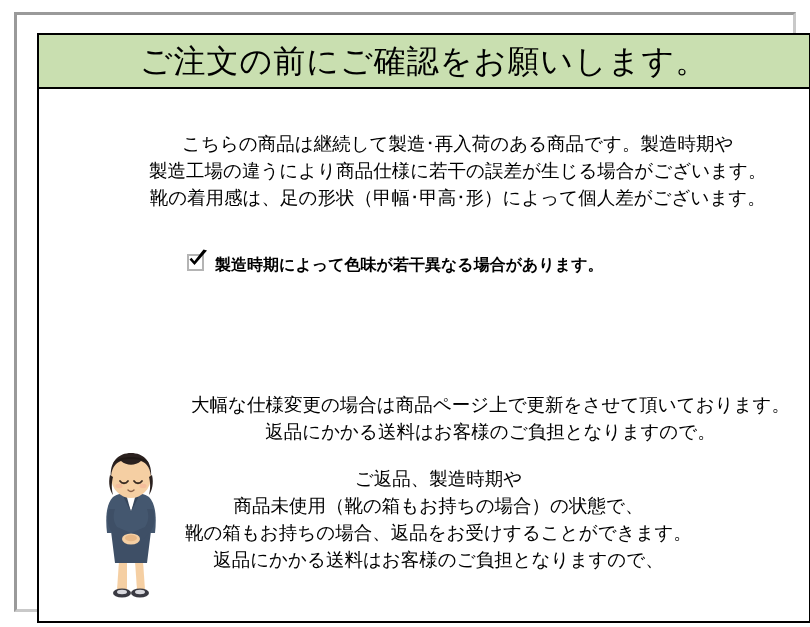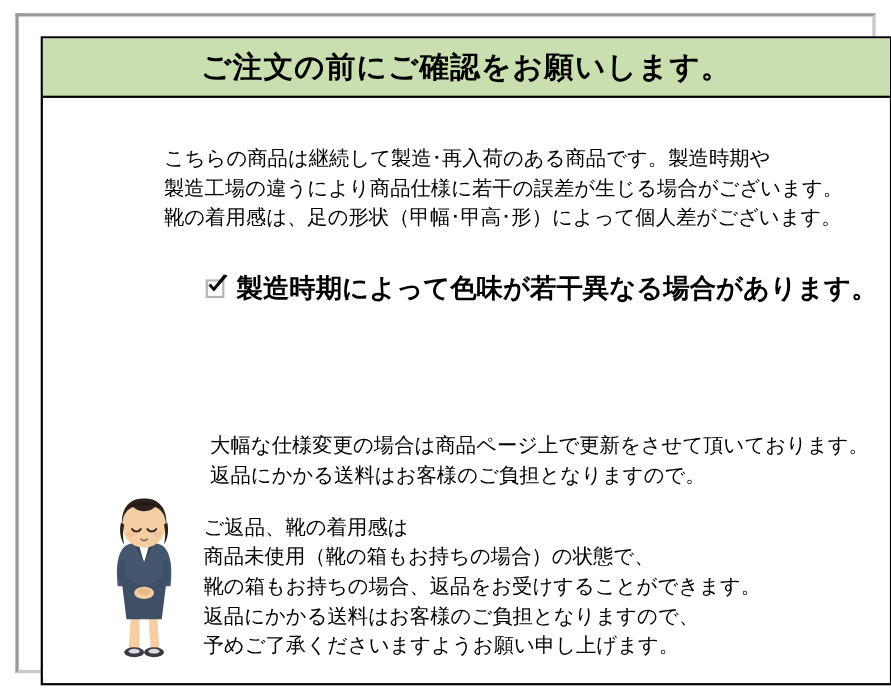--- a/index.html
+++ b/index.html
@@ -50,34 +50,35 @@
     width: 100%;
     height: 54px;
     box-sizing: border-box;
     background: #c9dfb0;
     border-bottom: 2px solid #000000;
     display: flex;
     align-items: center;
     justify-content: center;
   }
   #notice-title {
-    font-size: 27px;
-    font-weight: bold;
+    font-size: 32px;
+    font-weight: normal;
     letter-spacing: 1px;
     line-height: 1;
     white-space: nowrap;
   }
 
   
   #notice-body {
     position: absolute;
     left: 0;
     top: 56px;
     right: 0;
     bottom: 0;
+    text-align: center;
   }
 
   .para-line {
     white-space: nowrap;
     line-height: 27px;
     font-size: 18.5px;
   }
 
   #intro-block {
     position: absolute;
@@ -119,21 +120,21 @@
     width: 24px;
     height: 24px;
     overflow: visible;
   }
 
   .check-text {
     font-size: 18.5px;
     font-weight: bold;
     line-height: 27px;
   }
-  .check-text .para-line { font-weight: bold; font-size: 24px; font-family: Liberation Serif, serif; }
+  .check-text .para-line { font-weight: bold; font-size: 16px; }
 
   #update-block {
     position: absolute;
     left: 152px;
     top: 300px;
   }
 
   #returns-block {
     position: absolute;
     left: 146px;
@@ -179,25 +180,24 @@
         </span>
       </div>
 
 
       <div id="update-block">
         <div class="para-line">大幅な仕様変更の場合は商品ページ上で更新をさせて頂いております。</div>
         <div class="para-line">返品にかかる送料はお客様のご負担となりますので。</div>
       </div>
 
       <div id="returns-block">
-        <div class="para-line">ご返品、靴の着用感は</div>
+        <div class="para-line">ご返品、製造時期や</div>
         <div class="para-line">商品未使用（靴の箱もお持ちの場合）の状態で、</div>
         <div class="para-line">靴の箱もお持ちの場合、返品をお受けすることができます。</div>
         <div class="para-line">返品にかかる送料はお客様のご負担となりますので、</div>
-        <div class="para-line">予めご了承くださいますようお願い申し上げます。</div>
       </div>
 
       <svg id="bowing-woman" viewBox="0 0 108 160">
 
         <path d="M42 108 L40 137 L50 137 L50 108 Z" fill="#f5cfa3"></path>
         <path d="M58 108 L60 137 L68 137 L66 108 Z" fill="#f5cfa3"></path>
 
         <ellipse cx="45" cy="140" rx="9" ry="4.5" fill="#3a3a42"></ellipse>
         <ellipse cx="63" cy="140" rx="9" ry="4.5" fill="#3a3a42"></ellipse>
         <ellipse cx="45" cy="139" rx="5" ry="2.2" fill="#d9d9de"></ellipse>

